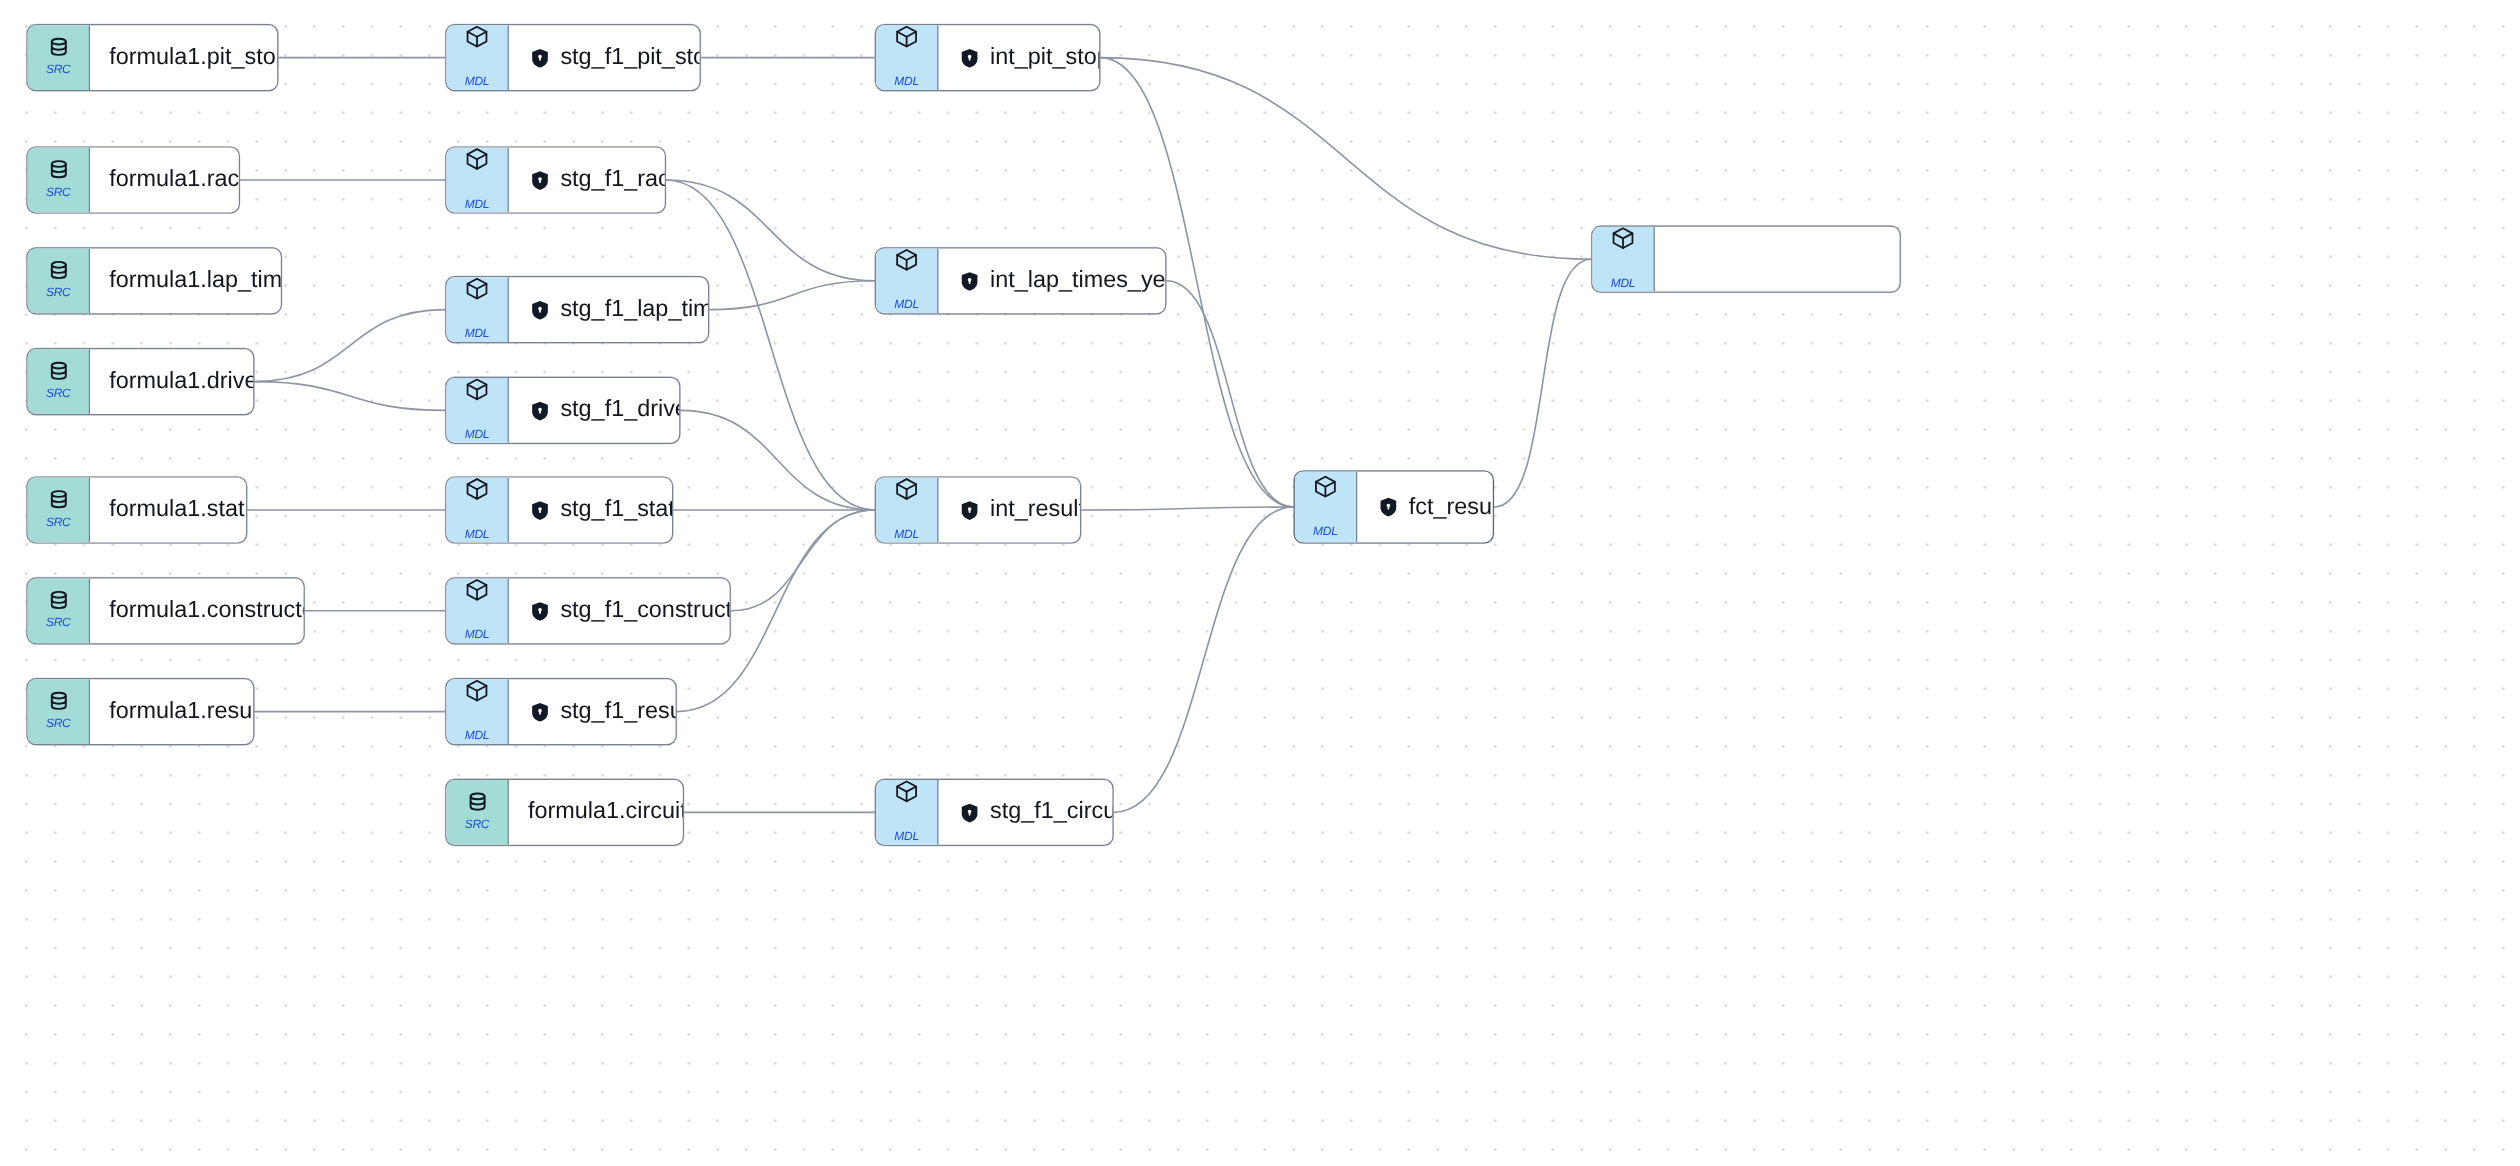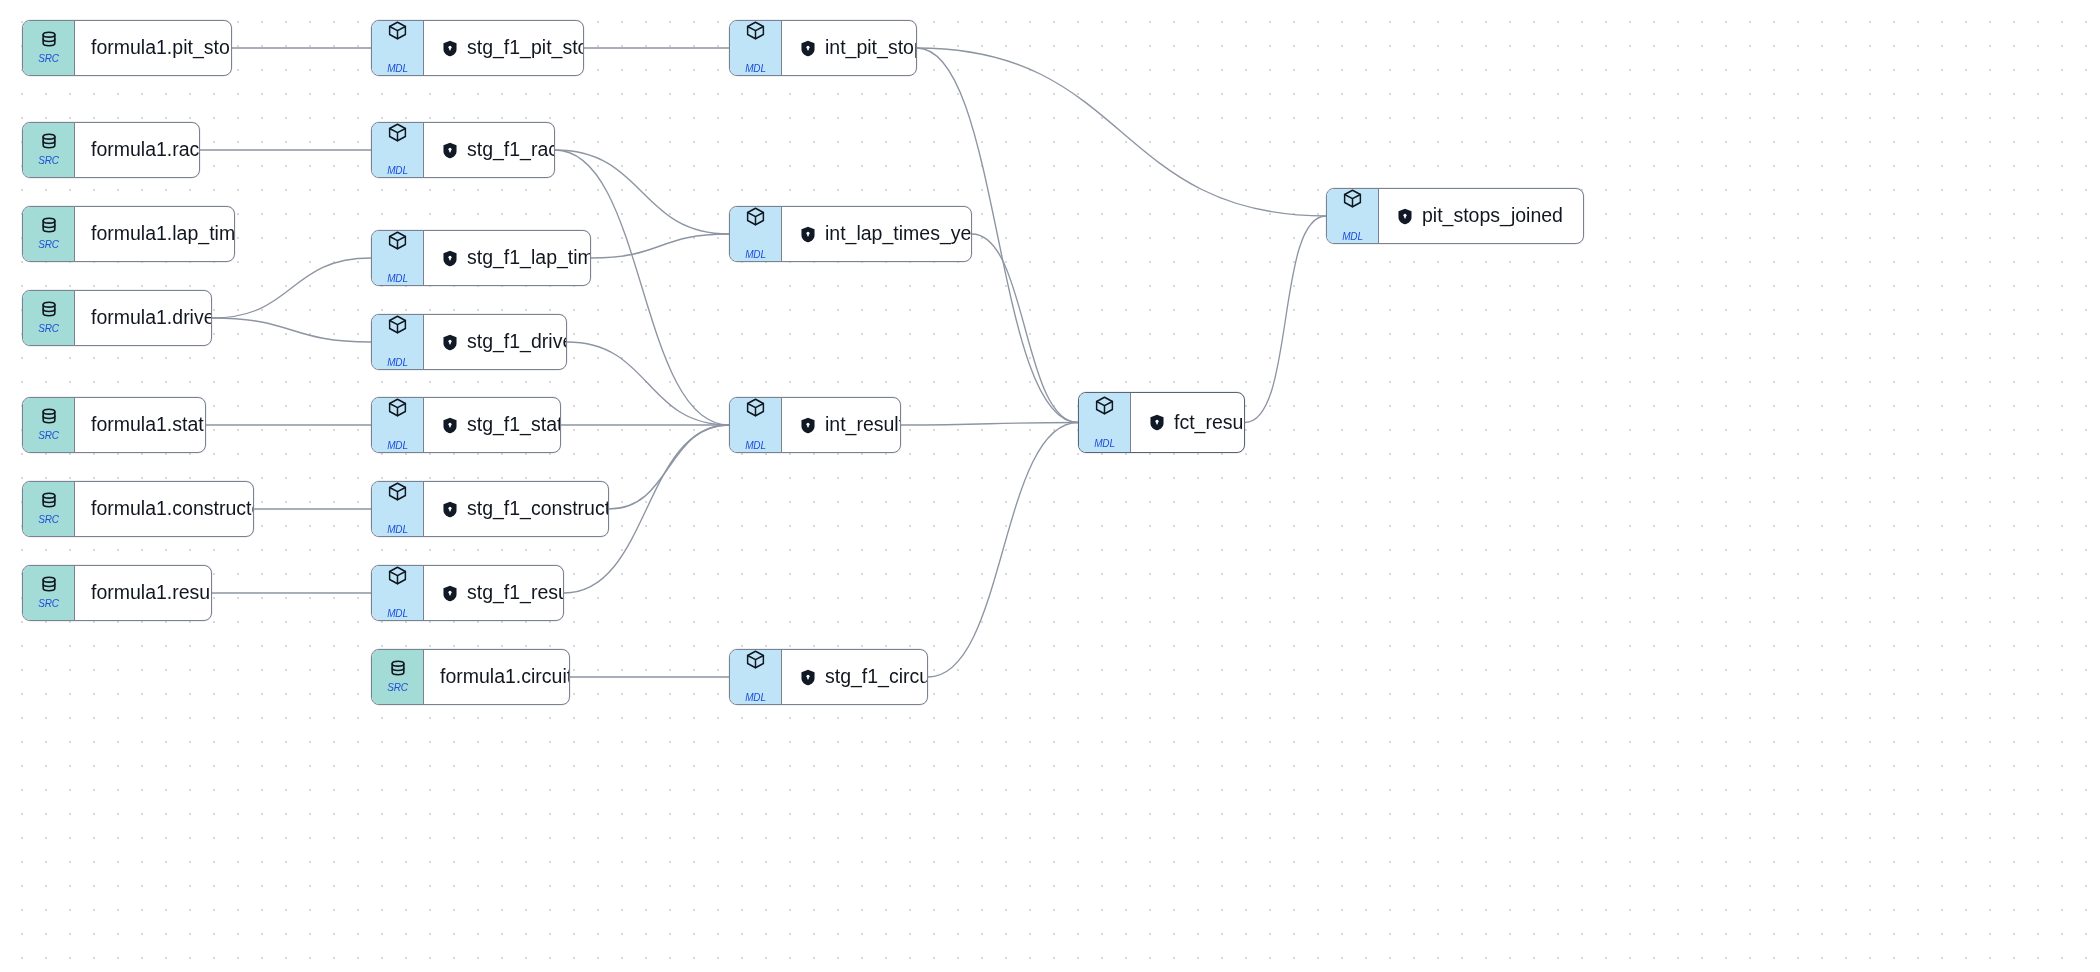--- a/index.html
+++ b/index.html
@@ -439,23 +439,15 @@
       </div>
       <div class="node" style="left: 1326px; top: 188px; width: 258px; height: 56px;">
         <div class="badge mdl">
           <span class="glyph"><svg width="21" height="21" viewBox="0 0 24 24" fill="none" stroke="#11161f" stroke-width="1.7" stroke-linecap="round" stroke-linejoin="round">
               <path d="M12 2.6 21 7.4v9.2L12 21.4 3 16.6V7.4z"></path>
               <path d="M3 7.4 12 12.2 21 7.4"></path>
               <path d="M12 12.2v9.2"></path>
             </svg></span>
           <span class="kind">MDL</span>
         </div>
-        <div class="body">
-          <span class="shield"><svg width="16" height="17" viewBox="0 0 24 26" aria-hidden="true">
-              <path d="M12 1.2 22 5v8.6c0 6.1-4.3 9.6-10 11.4C6.3 23.2 2 19.7 2 13.6V5z" fill="#121926"></path>
-              <circle cx="12" cy="11" r="2.3" fill="#ffffff"></circle>
-              <rect x="10.9" y="11.6" width="2.2" height="4.6" rx="1.1" fill="#ffffff"></rect>
-            </svg></span>
-          <span class="label">pit_stops_joined</span>
-        </div>
       </div>
     </div>
 </div>
 
 </body></html>

